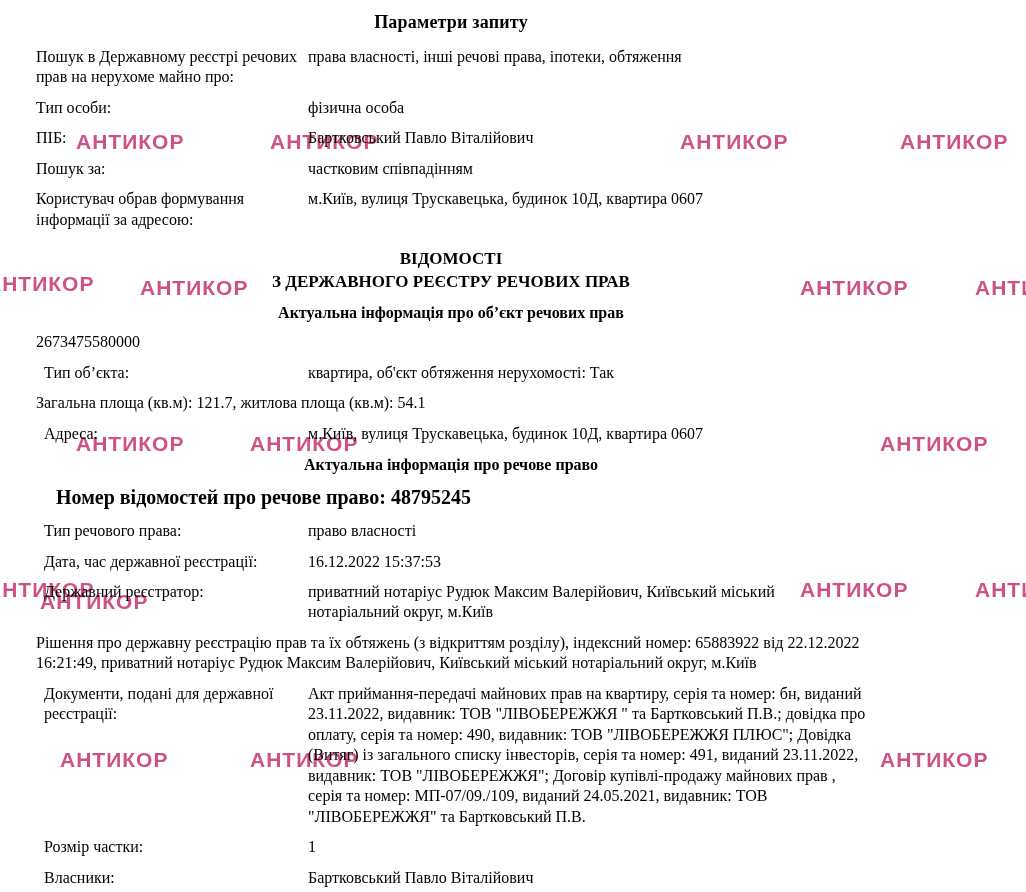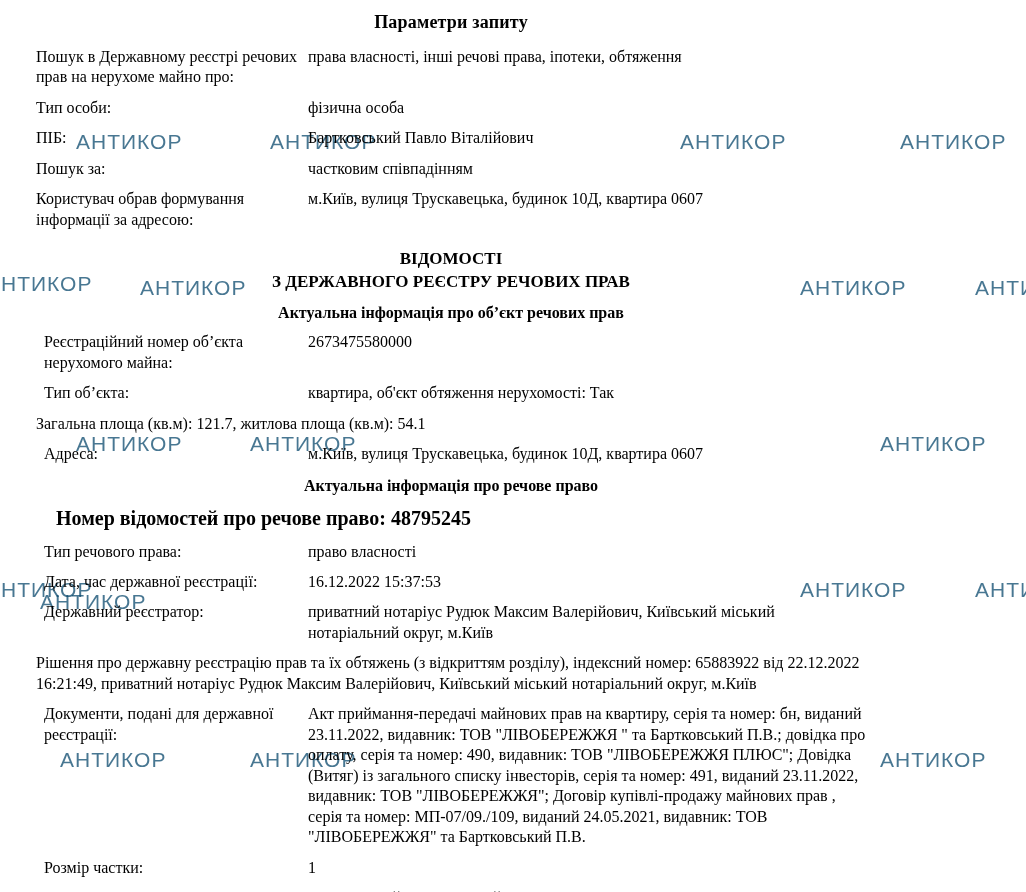--- a/index.html
+++ b/index.html
@@ -26,24 +26,24 @@
   
   .watermarks {
     position: absolute;
     inset: 0;
     z-index: 1;
     pointer-events: none;
   }
   .wm {
     position: absolute;
     font-family: "Liberation Sans", sans-serif;
-    font-weight: normal;
+    font-weight: bold;
     font-size: 21px;
     letter-spacing: 1px;
-    color: #0c4a6e;
+    color: #be185d;
     opacity: 0.75;
     white-space: nowrap;
   }
   h1.doc-title {
     text-align: center;
     font-size: 18px;
     font-weight: bold;
     margin: 4px 0 14px 0;
     letter-spacing: 0.2px;
   }
@@ -147,21 +147,20 @@
   </div>
 
   <div class="center-head">
     <div>ВІДОМОСТІ</div>
     <div>З ДЕРЖАВНОГО РЕЄСТРУ РЕЧОВИХ ПРАВ</div>
   </div>
 
   <div class="center-sub">Актуальна інформація про об’єкт речових прав</div>
 
   <div class="row indent">
-    <div class="label">Реєстраційний номер об’єкта нерухомого майна:</div>
     <div class="value">2673475580000</div>
   </div>
   <div class="row indent">
     <div class="label">Тип об’єкта:</div>
     <div class="value">квартира, об'єкт обтяження нерухомості: Так</div>
   </div>
   <div class="row indent">
     <div class="value">Загальна площа (кв.м): 121.7, житлова площа (кв.м): 54.1</div>
   </div>
   <div class="row indent">

